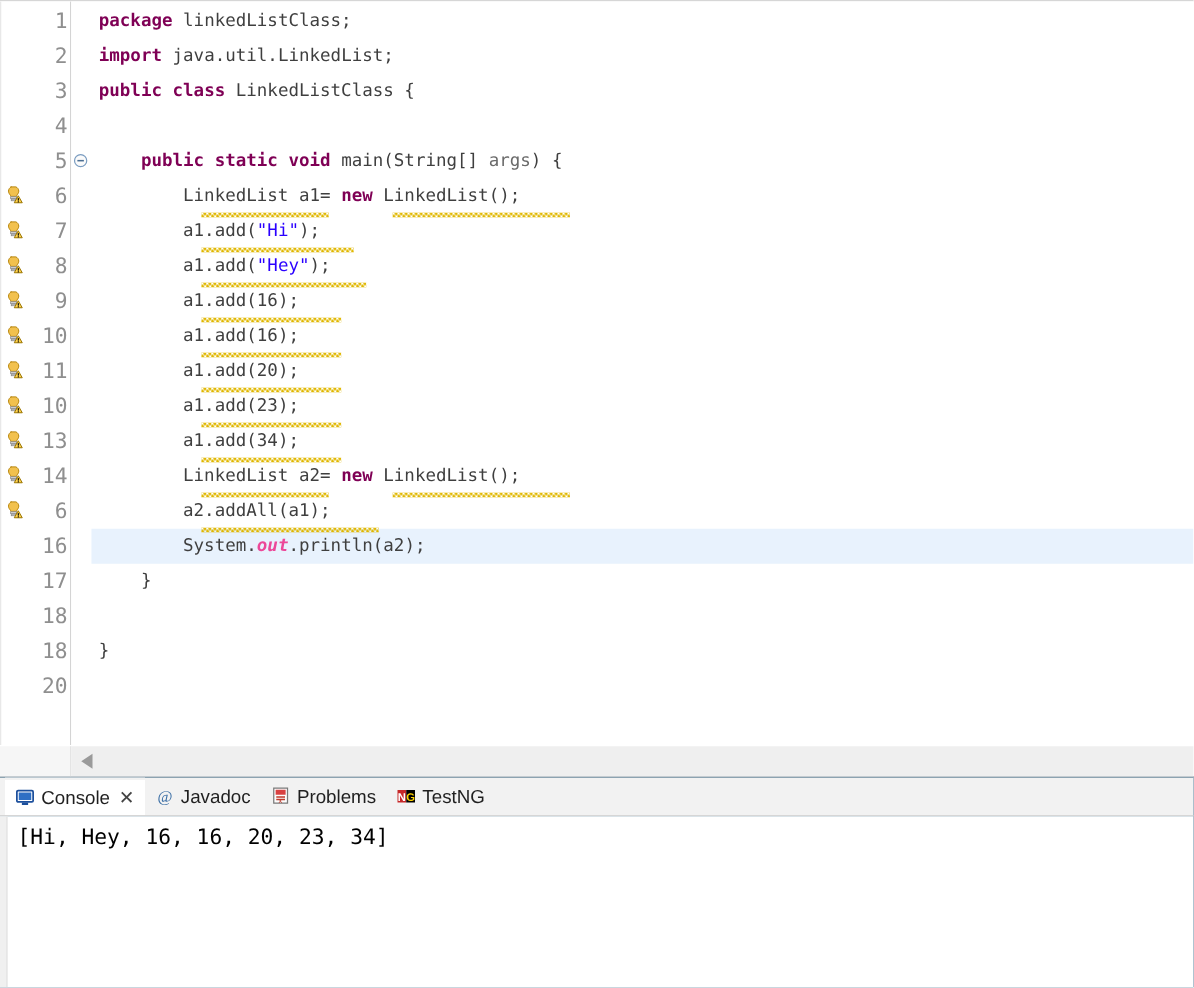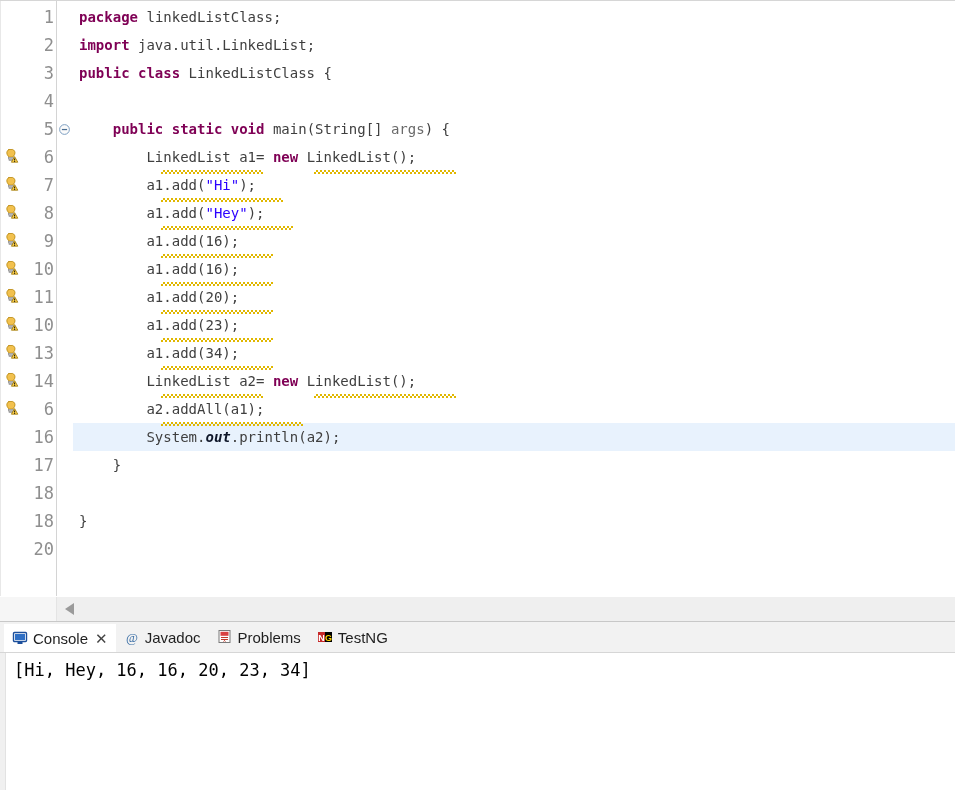--- a/index.html
+++ b/index.html
@@ -141,21 +141,21 @@
     height: 28px;
     padding-left: 6px;
     position: relative;
   }
 
   
   .tok-kw   { color: #7f0055; font-weight: bold; }
   .tok-str  { color: #2a00ff; }
   .tok-num  { color: #3f3f3f; }
   .tok-plain{ color: #3f3f3f; }
-  .tok-static { color: #0f172a; font-weight: bold; font-style: italic; }
+  .tok-static { color: #ec4899; font-weight: bold; font-style: italic; }
   .tok-param { color: #6a6a6a; }
 
   
   .squig {
     position: relative;
     display: inline-block;
     padding-bottom: 0;
   }
   .squig::after {
     content: "";

